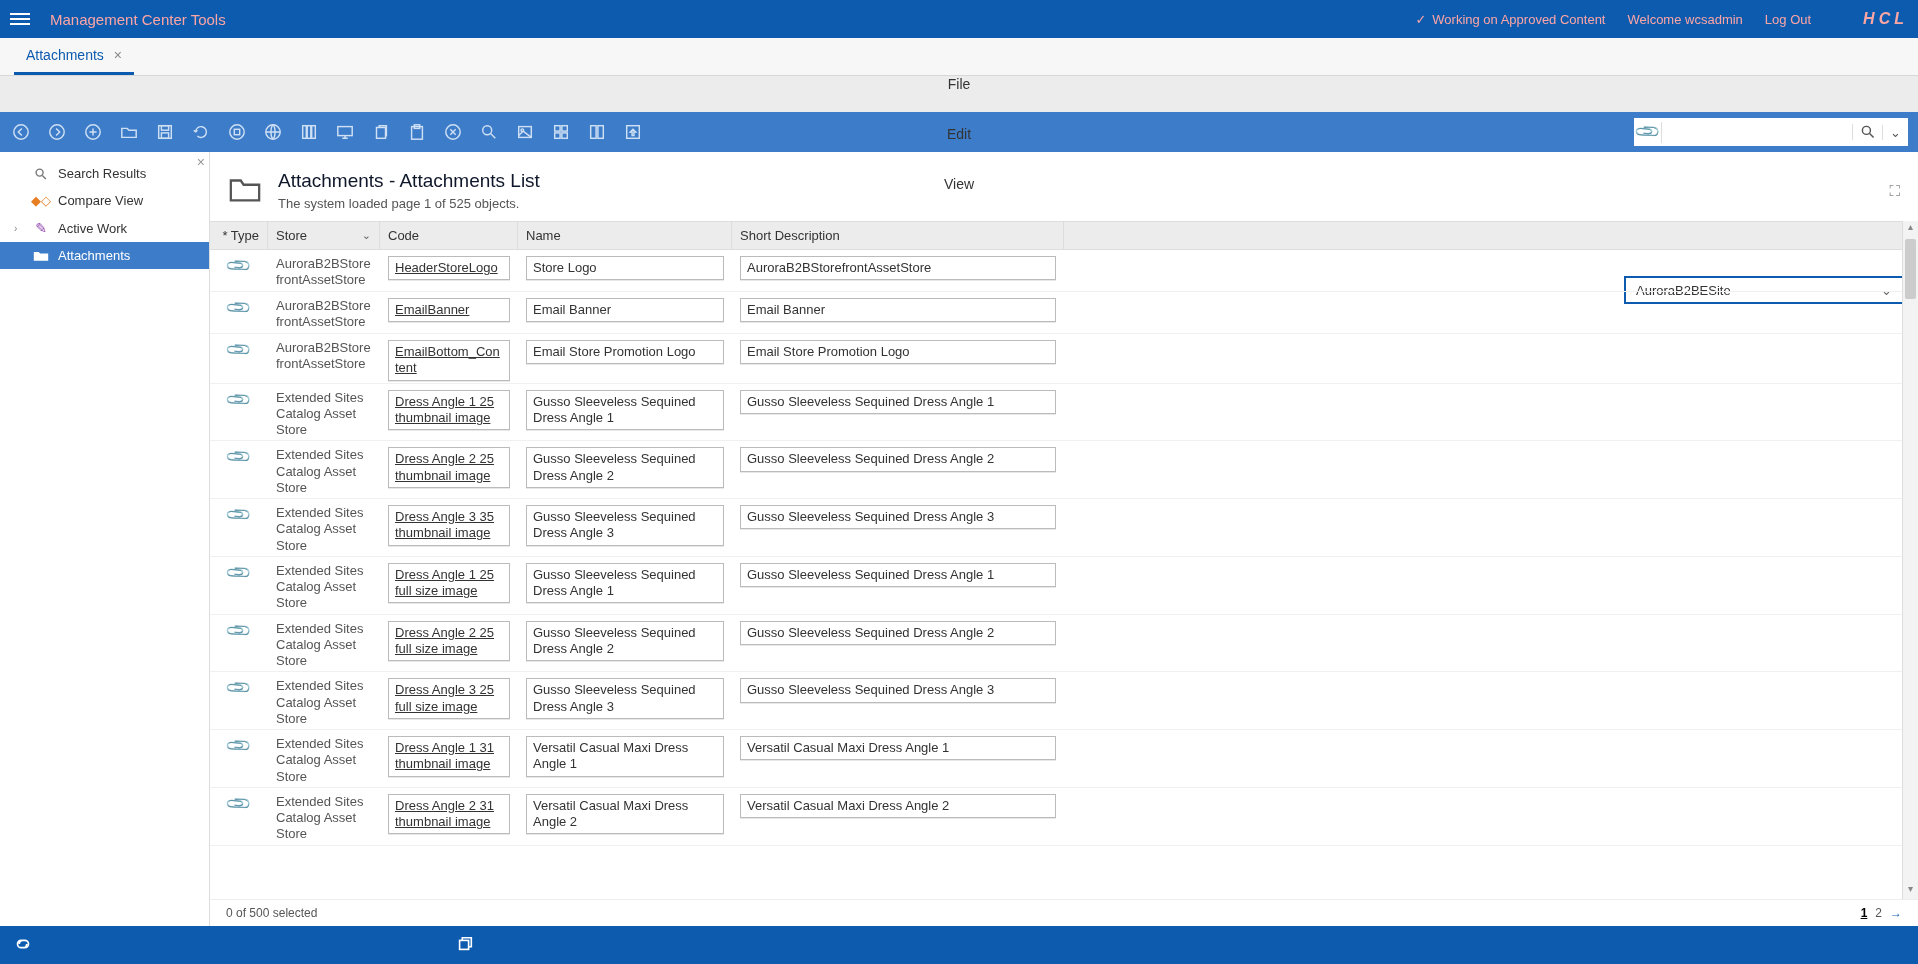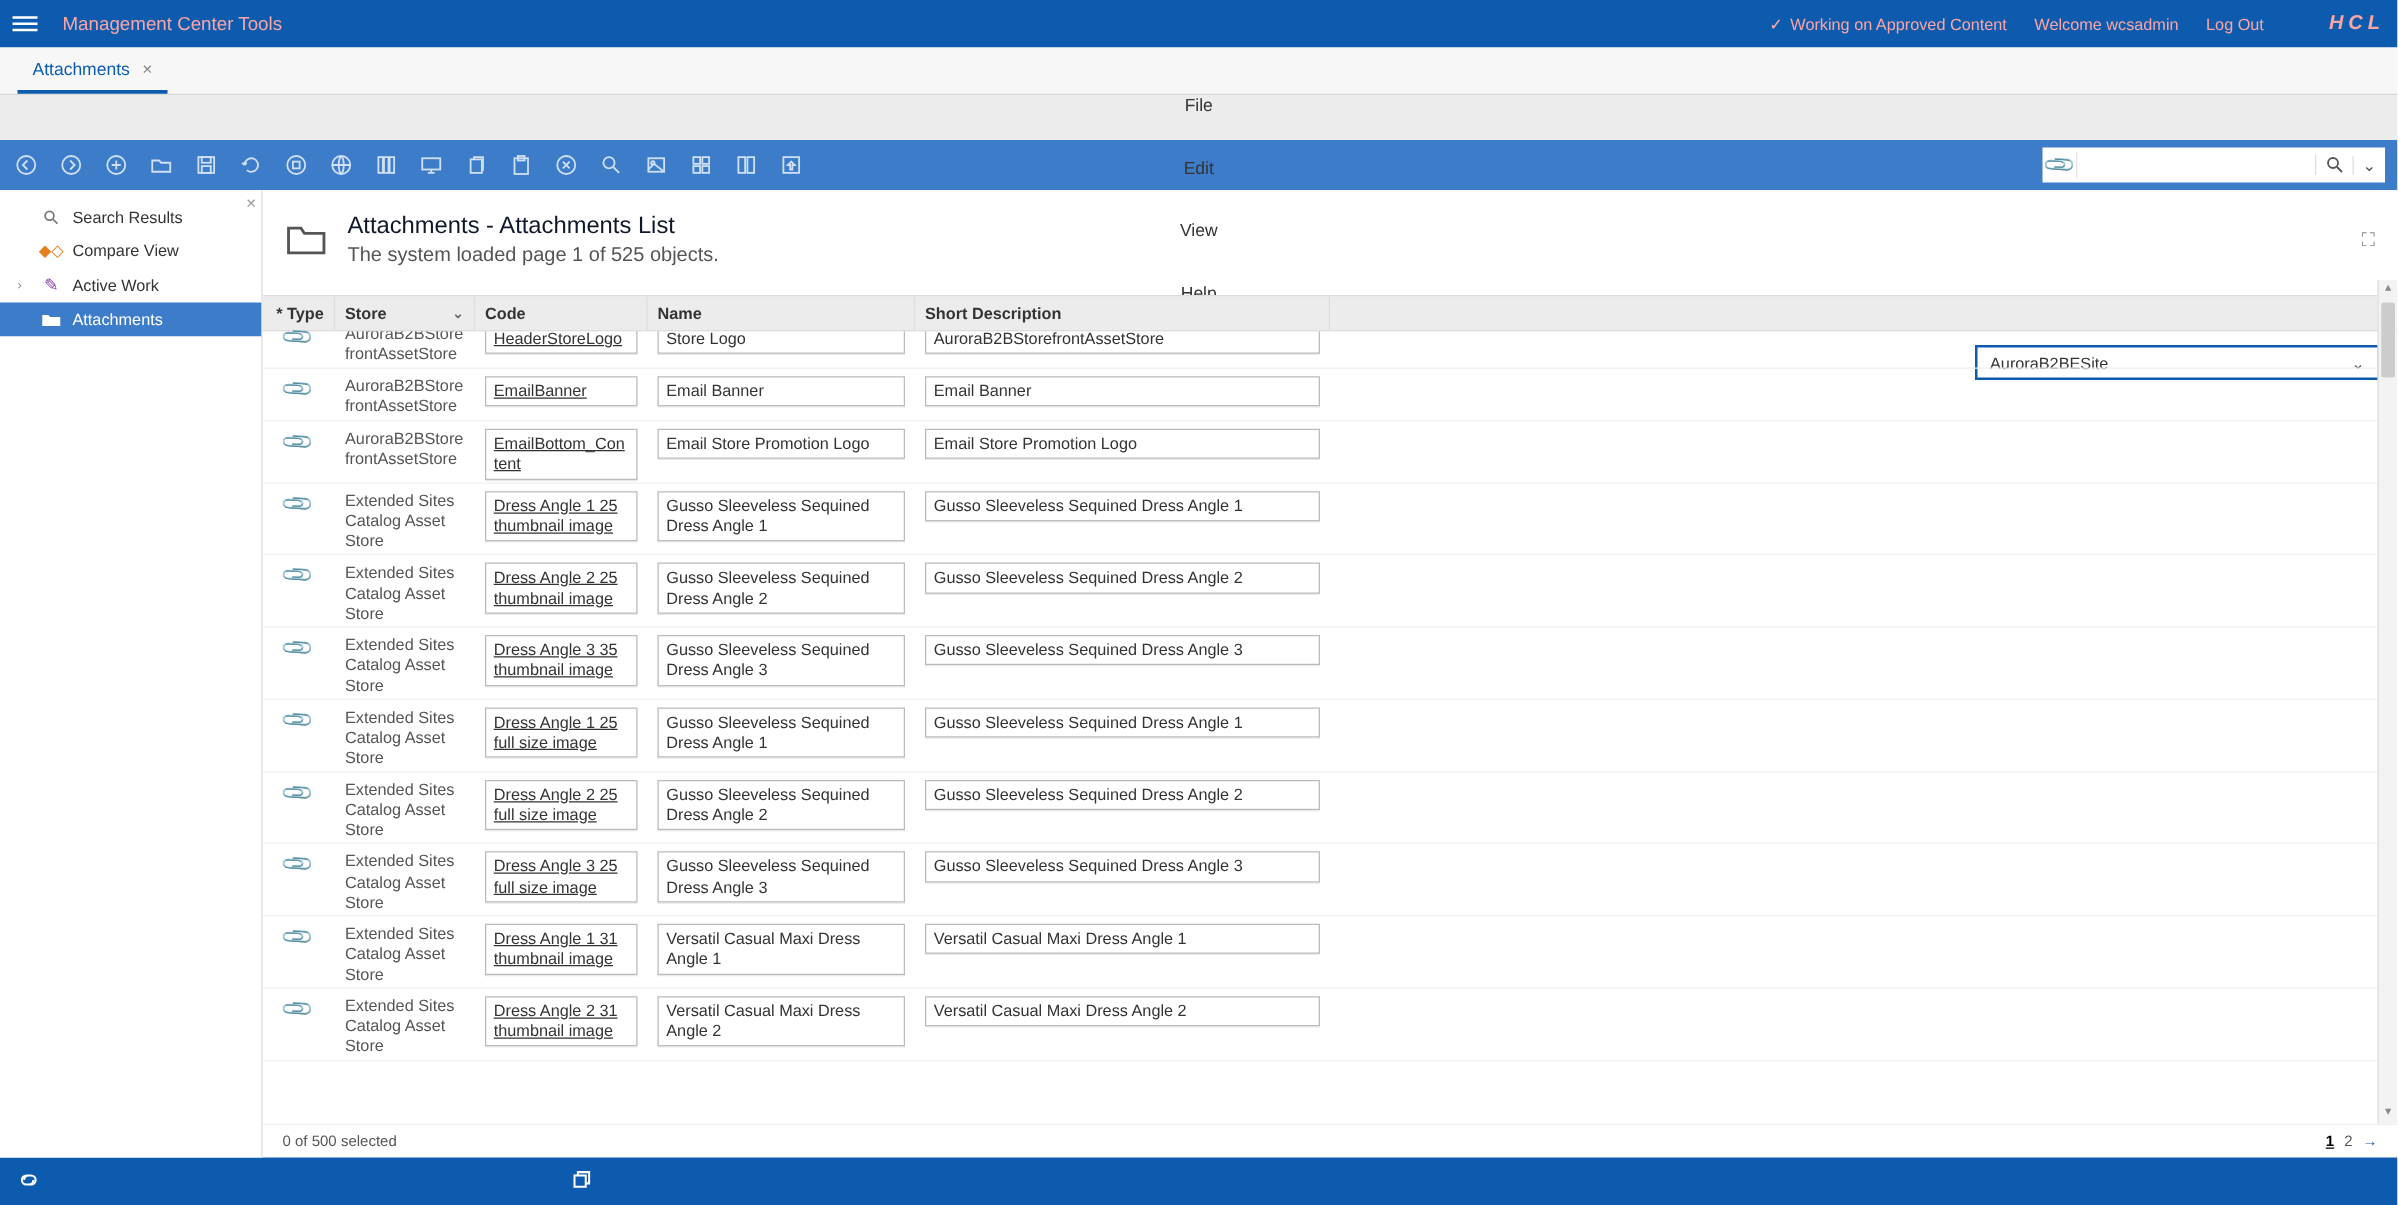--- a/index.html
+++ b/index.html
@@ -11,21 +11,21 @@
 .top-spacer { flex: 1; }
 .top-right { display: flex; align-items: center; gap: 22px; font-size: 13px; }
 .top-right .check::before { content: "✓"; margin-right: 6px; }
 .hcl-logo { font-style: italic; font-weight: bold; letter-spacing: 4px; margin-left: 30px; font-size: 16px; }
 .tabs-bar { height: 38px; border-bottom: 1px solid #d8d8d8; background: #f7f7f7; display: flex; align-items: stretch; padding-left: 14px; }
 .tab { display: flex; align-items: center; padding: 0 12px; color: #0d5baf; border-bottom: 3px solid #0d5baf; font-size: 14px; gap: 10px; }
 .tab .close-x { color: #888; font-size: 14px; cursor: pointer; }
 .menu-bar { height: 36px; background: #ececec; display: flex; align-items: center; padding: 0 14px; gap: 34px; font-size: 14px; color: #333; flex-direction: column; }
 .menu-bar .menu-item { cursor: pointer; }
 .store-select { margin-left: auto; }
-.store-select .sel { background: #fff; border: 2px solid #0d5baf; height: 28px; width: 324px; display: flex; align-items: center; padding: 0 10px; justify-content: space-between; cursor: pointer; font-size: 13px; }
+.store-select .sel { background: #fff; border: 2px solid #0d5baf; height: 28px; width: 280px; display: flex; align-items: center; padding: 0 10px; justify-content: space-between; cursor: pointer; font-size: 13px; }
 .store-select .sel .chev { color: #666; }
 .toolbar { height: 40px; background: #3d7cc9; display: flex; align-items: center; padding: 0 10px; gap: 14px; }
 .toolbar .tbtn { width: 22px; height: 22px; color: #cfe0f4; display: flex; align-items: center; justify-content: center; cursor: pointer; }
 .toolbar .tbtn svg { width: 18px; height: 18px; fill: none; stroke: #cfe0f4; stroke-width: 1.6; }
 .toolbar .spacer { flex: 1; }
 .search-grp { display: flex; align-items: center; background: #fff; height: 28px; }
 .search-grp .paperclip { width: 28px; display: flex; align-items: center; justify-content: center; border-right: 1px solid #ddd; color: #3d7cc9; }
 .search-grp input { border: none; height: 26px; width: 190px; padding: 0 8px; outline: none; font-size: 13px; }
 .search-grp .sbtn { width: 30px; border-left: 1px solid #ddd; display: flex; align-items: center; justify-content: center; color: #555; cursor: pointer; }
 .search-grp .dbtn { width: 26px; border-left: 1px solid #ddd; display: flex; align-items: center; justify-content: center; color: #555; cursor: pointer; }
@@ -33,24 +33,24 @@
 .sidebar { width: 210px; border-right: 1px solid #ddd; background: #fff; position: relative; padding-top: 8px; }
 .sidebar .close-side { position: absolute; right: 4px; top: 2px; color: #999; font-size: 14px; cursor: pointer; }
 .side-item { display: flex; align-items: center; gap: 8px; padding: 6px 14px; font-size: 13px; cursor: pointer; }
 .side-item .exp { width: 10px; color: #888; font-size: 10px; }
 .side-item.active { background: #3d7cc9; color: #fff; }
 .side-item .sicn { width: 18px; display: flex; justify-content: center; }
 .main { flex: 1; display: flex; flex-direction: column; overflow: hidden; }
 .main-header { display: flex; align-items: center; padding: 18px 18px 10px 18px; gap: 16px; }
 .main-header .folder-big svg { width: 34px; height: 30px; stroke: #555; fill: none; stroke-width: 1.6; }
 .main-header .titles h2 { font-size: 19px; font-weight: normal; color: #0f172a; }
-.main-header .titles .sub { font-size: 16px; color: #555; margin-top: 4px; }
+.main-header .titles .sub { font-size: 13px; color: #555; margin-top: 4px; }
 .main-header .expand-ic { margin-left: auto; color: #888; cursor: pointer; font-size: 15px; }
 .grid-wrap { flex: 1; overflow: auto; position: relative; }
-.grid-header { display: flex; background: #ececec; border-top: 1px solid #ddd; border-bottom: 1px solid #ddd; font-weight: bold; font-size: 13px; position: sticky; top: 12px; }
+.grid-header { display: flex; background: #ececec; border-top: 1px solid #ddd; border-bottom: 1px solid #ddd; font-weight: normal; font-size: 13px; position: sticky; top: 0; }
 .col-type { width: 58px; padding: 6px 8px; border-right: 1px solid #ddd; text-align: right; }
 .col-store { width: 112px; padding: 6px 8px; border-right: 1px solid #ddd; display: flex; align-items: center; justify-content: space-between; }
 .col-code { width: 138px; padding: 6px 8px; border-right: 1px solid #ddd; }
 .col-name { width: 214px; padding: 6px 8px; border-right: 1px solid #ddd; }
 .col-desc { width: 332px; padding: 6px 8px; border-right: 1px solid #ddd; }
 .col-rest { flex: 1; padding: 6px 8px; }
 .grid-row { display: flex; border-bottom: 1px solid #f0f0f0; min-height: 42px; align-items: flex-start; padding-top: 4px; }
 .grid-row .cell { padding: 2px 8px; font-size: 13px; }
 .grid-row .c-type { width: 58px; display: flex; justify-content: center; padding-top: 2px; }
 .grid-row .c-store { width: 112px; color: #555; line-height: 1.25; word-break: break-word; }

